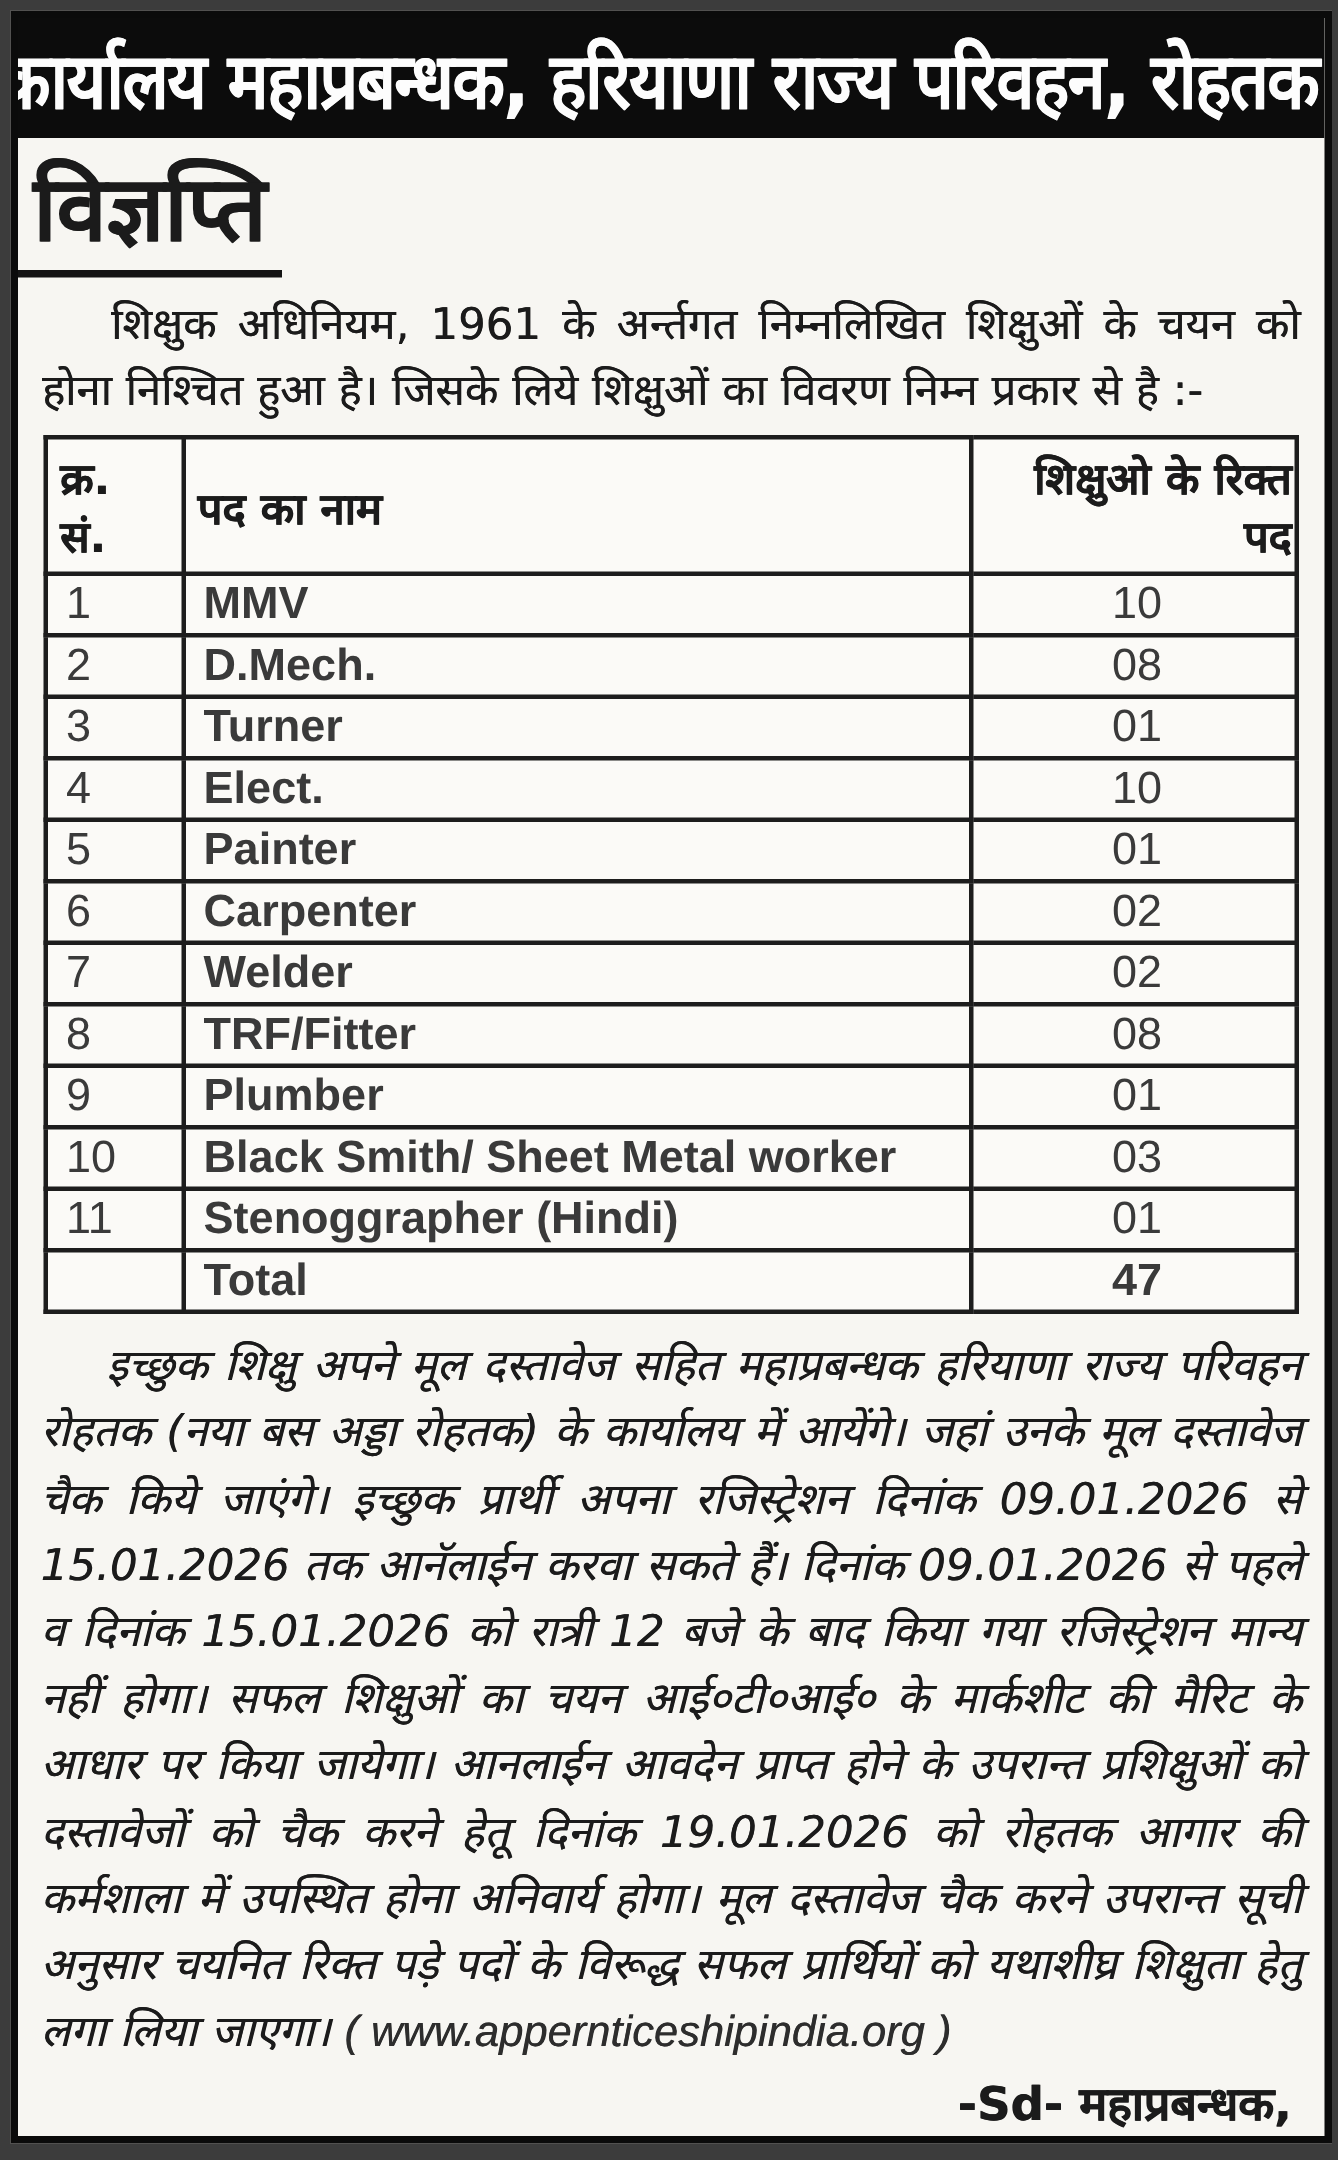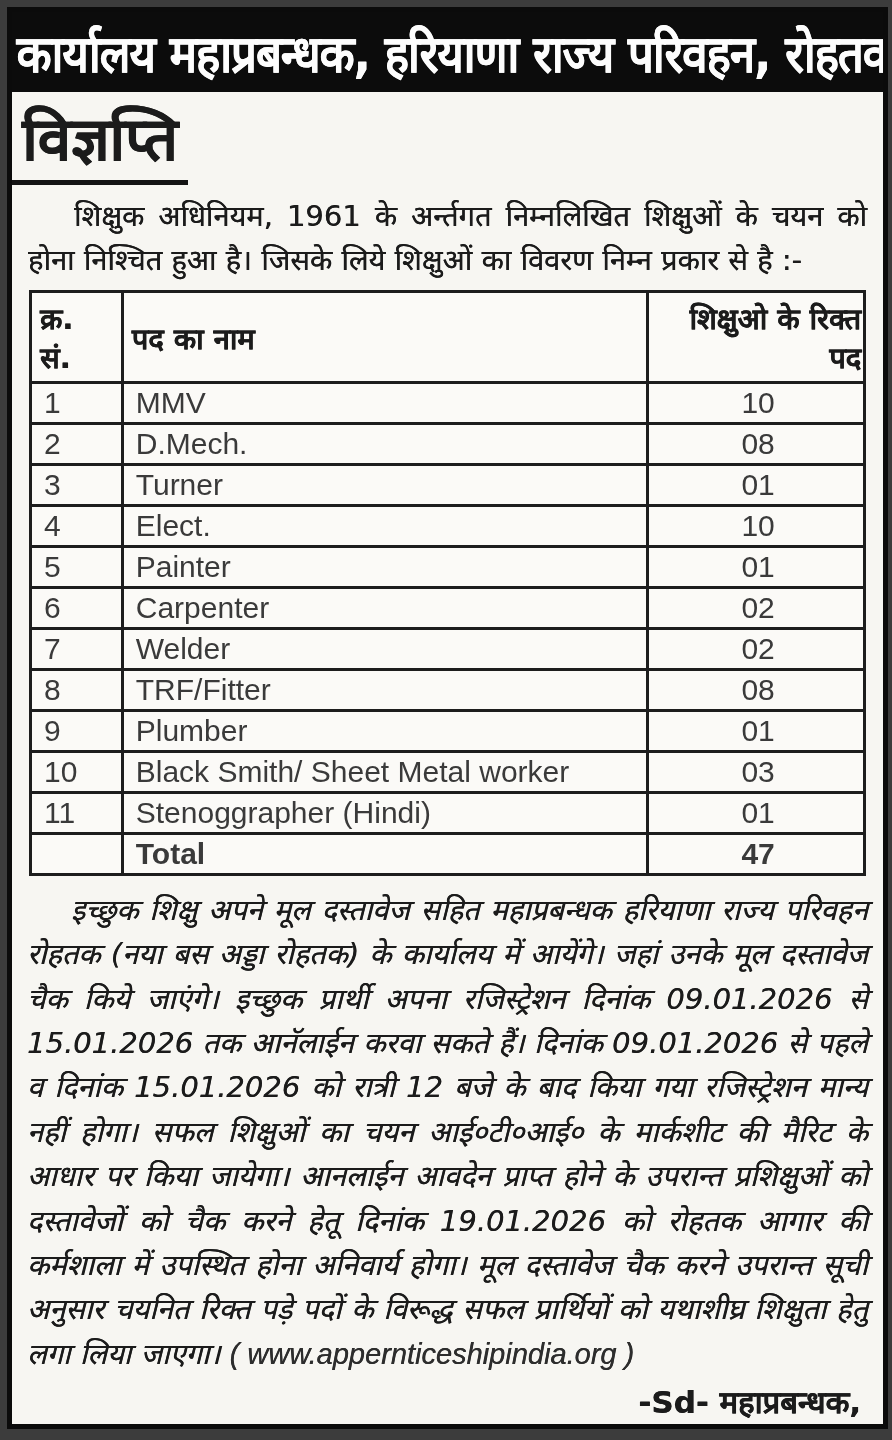--- a/index.html
+++ b/index.html
@@ -16,21 +16,21 @@
   .paper {
     position:absolute; left:7px; top:7px; right:4px; bottom:11px;
     background:#f7f6f2;
     border:5px solid #0b0b0b;
     overflow:hidden;
   }
   
   .headerbar {
     background:#0c0c0c; color:#fdfdfd;
     height:80px;
-    display:flex; align-items:center; justify-content:flex-start;
+    display:flex; align-items:center; justify-content:flex-end;
     white-space:nowrap;
   }
   .headerbar .htext {
     font-size:46px; font-weight:bold; letter-spacing:-1px;
     transform:scaleY(1.12) scaleX(0.99);
     text-shadow:0.4px 0 currentColor;
   }
   
   .doc-title { text-align:left; margin-top:4px; }
   .doc-title .ttext {
@@ -61,21 +61,21 @@
     padding:5px 8px; height:48px;
     text-shadow:0.3px 0 currentColor;
   }
   table.vacancy th.col-count-h { text-align:right; padding:5px 2px; }
   table.vacancy td {
     font-family:"Liberation Sans","DejaVu Sans",sans-serif;
     font-size:30px; color:#3a3a3a;
     height:41px; padding:2px 8px 2px 12px;
   }
   td.col-sn   { width:11%; }
-  td.col-name { width:63%; }
+  td.col-name { width:63%;font-weight:bold; }
   td.col-count{ width:26%; text-align:center; padding-left:2px; }
   tfoot td { font-weight:bold; color:#161616; }
   
   .bodytext {
     margin:12px 15px 0 15px;
     font-size:29px; line-height:1.53;
     text-align:justify; text-indent:44px;font-style:italic;
   }
   .website { font-family:"Liberation Sans","DejaVu Sans",sans-serif; color:#2d2d2d; }
   

